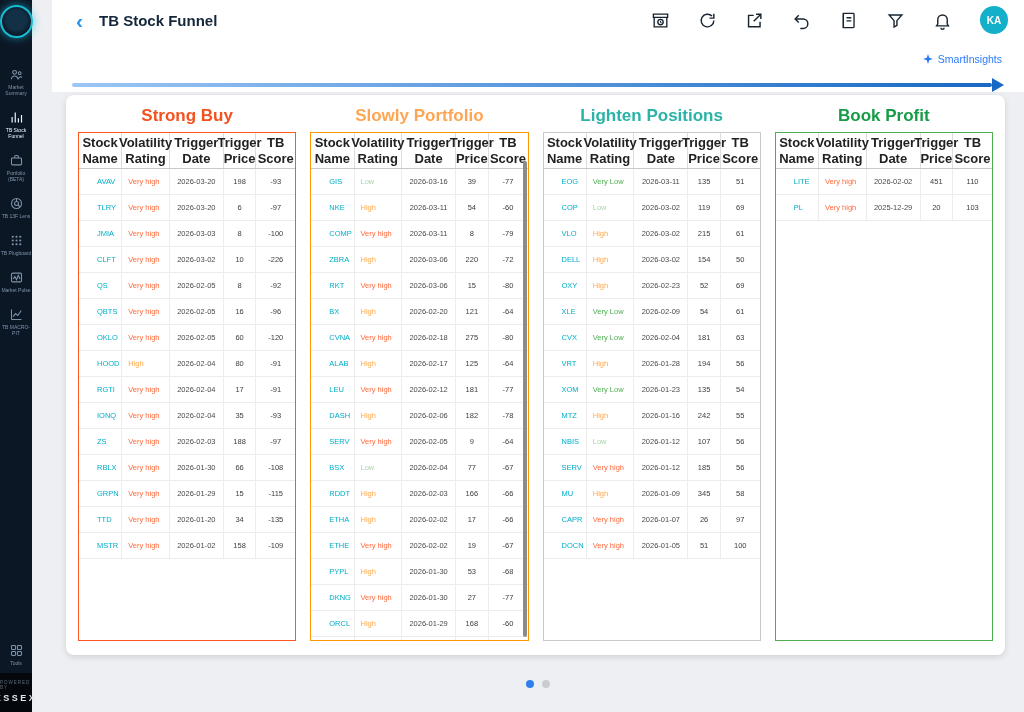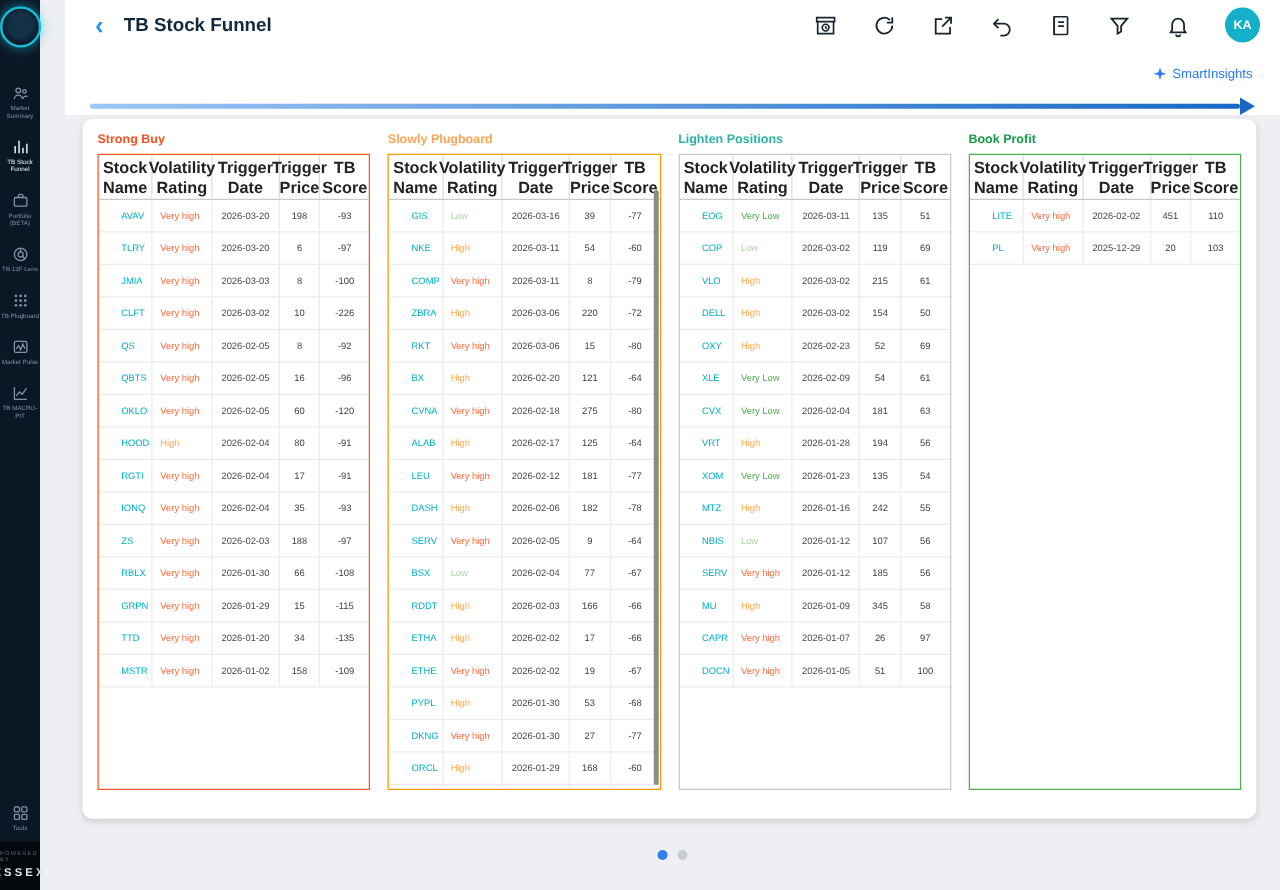--- a/index.html
+++ b/index.html
@@ -52,21 +52,21 @@
     background: linear-gradient(90deg, #9cc6f5, #1769c4); border-radius: 2px; }
   .arrow-head { position: absolute; right: 20px; bottom: 0; width: 0; height: 0;
     border-left: 12px solid #1769c4; border-top: 7px solid transparent;
     border-bottom: 7px solid transparent; }
 
   
   .card { position: absolute; left: 66px; top: 95px; width: 939px; height: 560px;
     background: #fff; border-radius: 8px; box-shadow: 0 2px 6px rgba(0,0,0,.13);
     display: flex; gap: 14px; padding: 8px 12px; }
   .tcol { flex: 1; display: flex; flex-direction: column; min-width: 0; }
-  .col-title { text-align: left; font-size: 10px; font-weight: bold; padding: 3px 0 6px; }
+  .col-title { text-align: center; font-size: 17px; font-weight: bold; padding: 3px 0 6px; }
   .tbl { position: relative; border: 1.5px solid #ccc; height: 509px; overflow: hidden;
     background: #fff; }
   .thead { display: grid; grid-template-columns: 20% 22% 25% 15% 18%;
     border-bottom: 1px solid #c9c9c9; }
   .th { font-size: 13px; font-weight: bold; color: #222; text-align: center;
     padding: 2px 1px; border-right: 1px solid #ddd; display: flex; align-items: center;
     justify-content: center; min-height: 26px; line-height: 1.2; }
   .th:last-child { border-right: none; }
   .tr { display: grid; grid-template-columns: 20% 22% 25% 15% 18%;
     border-bottom: 1px solid #ececec; height: 26px; cursor: pointer; }
@@ -363,21 +363,21 @@
             <div class="td c0">MSTR</div>
             <div class="td c1" style="color: rgb(255, 106, 61);">Very high</div>
             <div class="td c2">2026-01-02</div>
             <div class="td c3">158</div>
             <div class="td c4">-109</div>
           </div>
         </div>
       </div>
     </section>
     <section class="tcol">
-      <div class="col-title" style="color: rgb(255, 165, 82);">Slowly Plugboard</div>
+      <div class="col-title" style="color: rgb(255, 165, 82);">Slowly Portfolio</div>
       <div class="tbl" style="border-color: rgb(255, 152, 0);">
         <div class="thead">
           <div class="th">Stock Name</div>
           <div class="th">Volatility Rating</div>
           <div class="th">Trigger Date</div>
           <div class="th">Trigger Price</div>
           <div class="th">TB Score</div>
         </div>
         <div class="tbody">
           <div class="tr">

